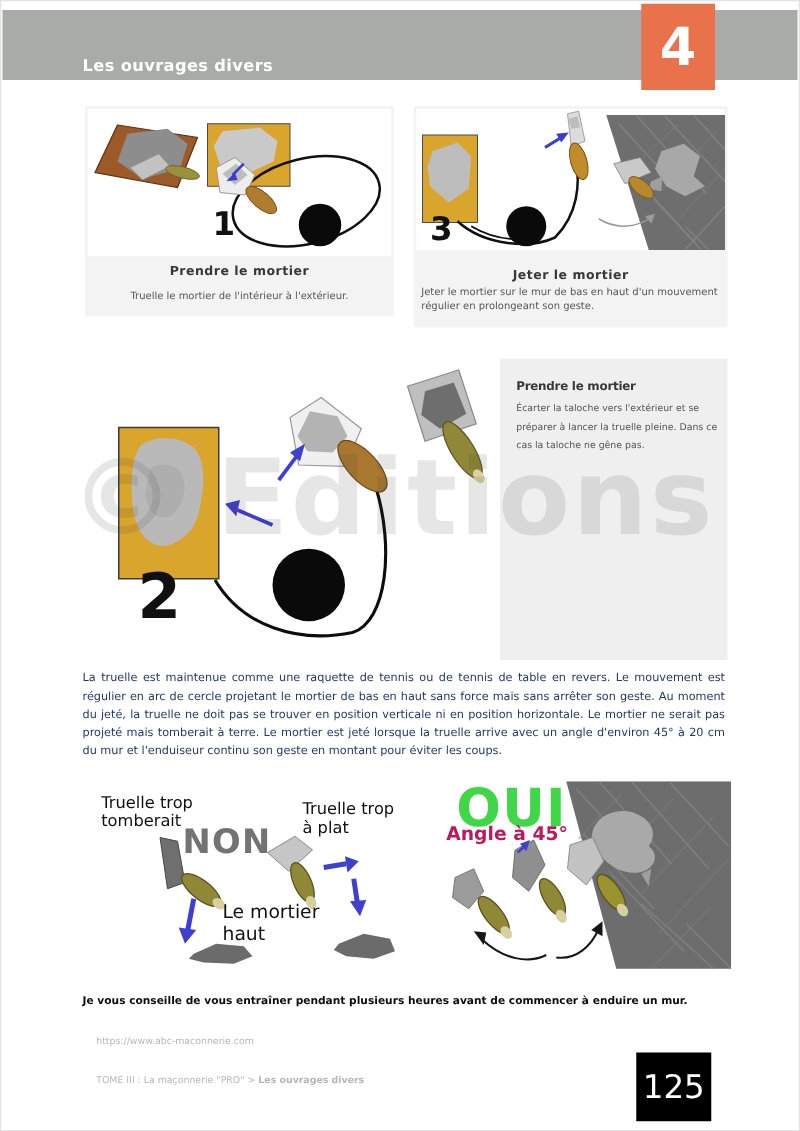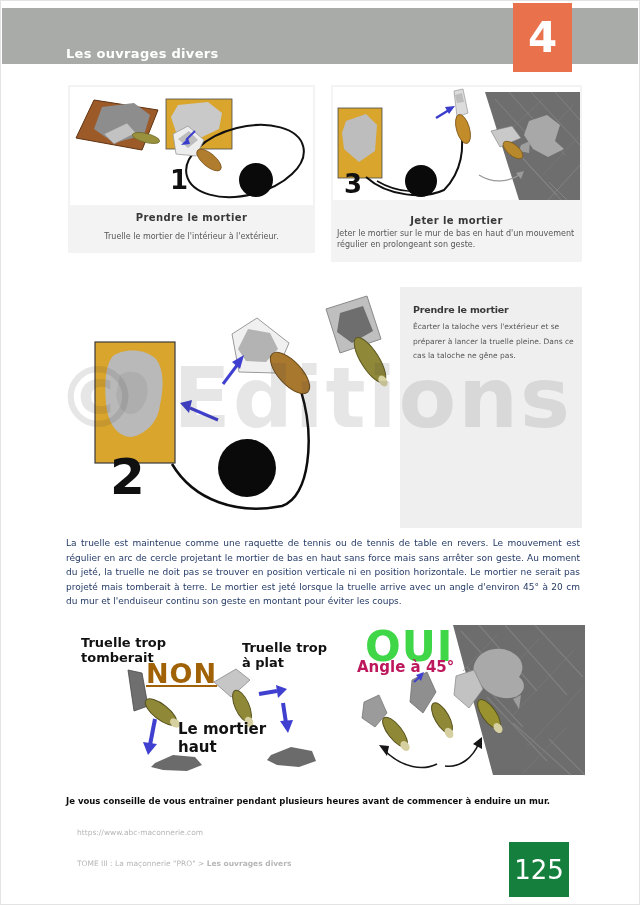--- a/index.html
+++ b/index.html
@@ -25,30 +25,30 @@
   .side-desc{position:absolute;left:13px;top:33px;width:162px;font-size:7.5px;line-height:14.5px;color:#565656;}
   
   .watermark{position:absolute;left:0;top:350px;width:640px;height:180px;overflow:hidden;z-index:6;pointer-events:none;}
   .wm-line{position:absolute;font-size:84px;font-weight:bold;color:rgba(60,60,60,.13);
         letter-spacing:2px;white-space:nowrap;line-height:1;}
   
   .bodytext{position:absolute;left:66px;top:536px;width:514px;margin:0;font-size:9px;
         line-height:14.6px;text-align:justify;color:#243a66;}
   
   .technique{position:absolute;left:65px;top:625px;width:520px;height:165px;}
-  .tlabel{position:absolute;font-weight:bold;color:#111;font-size:13px;line-height:15px;}
-  .tlabel-no{position:absolute;font-weight:bold;color:#a16207;font-size:27px;line-height:1;letter-spacing:1px;text-decoration:underline;}
+  .tlabel{position:absolute;font-weight:normal;color:#111;font-size:13px;line-height:15px;}
+  .tlabel-no{position:absolute;font-weight:bold;color:#737373;font-size:27px;line-height:1;letter-spacing:1px;}
   .tlabel-yes{position:absolute;font-weight:bold;color:#3fd648;font-size:42px;line-height:1;letter-spacing:1px;}
   .tlabel-angle{position:absolute;font-weight:bold;color:#be185d;font-size:15px;line-height:1;}
   
   .advice{position:absolute;left:66px;top:796px;margin:0;font-size:8.5px;font-weight:bold;color:#0d0d0d;white-space:nowrap;}
   .crumbs{position:absolute;left:77px;top:858px;font-size:7.5px;color:#b6b6b6;line-height:11px;}
   .crumbs .b{font-weight:bold;}
   .url{position:absolute;left:77px;top:828px;font-size:7.5px;color:#b6b6b6;}
-  .pagenum{position:absolute;left:509px;top:842px;width:60px;height:55px;background:#15803d;
+  .pagenum{position:absolute;left:509px;top:842px;width:60px;height:55px;background:#000000;
         color:#fff;font-size:26px;display:flex;align-items:center;justify-content:center;}
   svg{display:block;}
 </style>
 </head>
 <body>
 
 <div class="page">
 
   <header class="chapter-bar">
     <span class="chapter-title">Les ouvrages divers</span>

